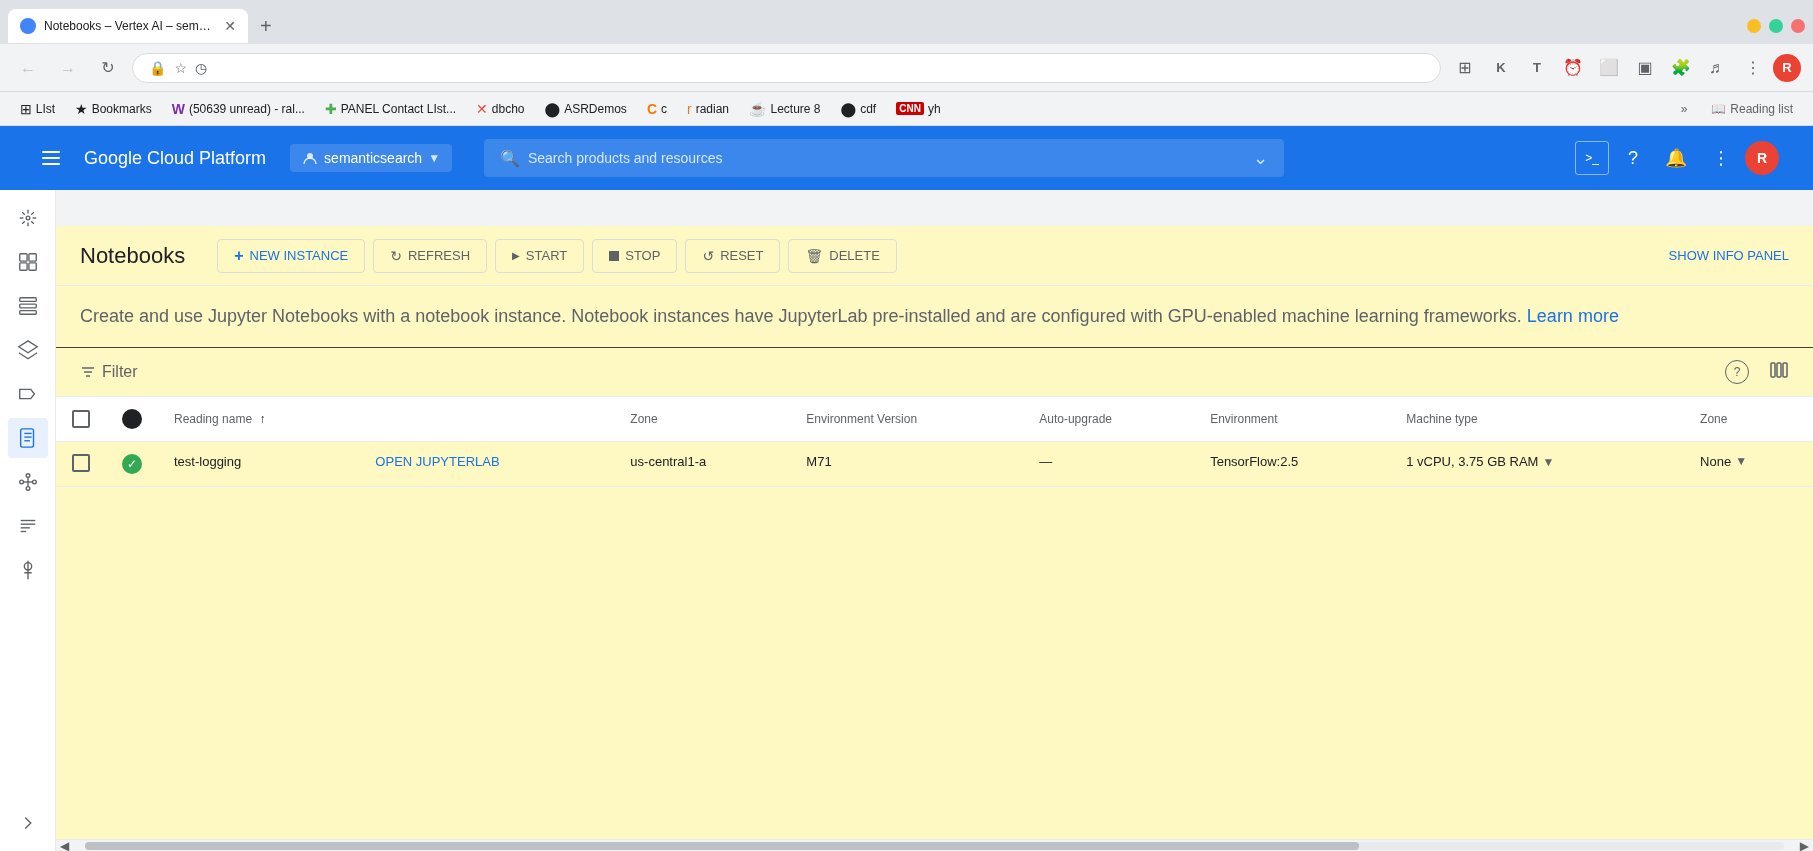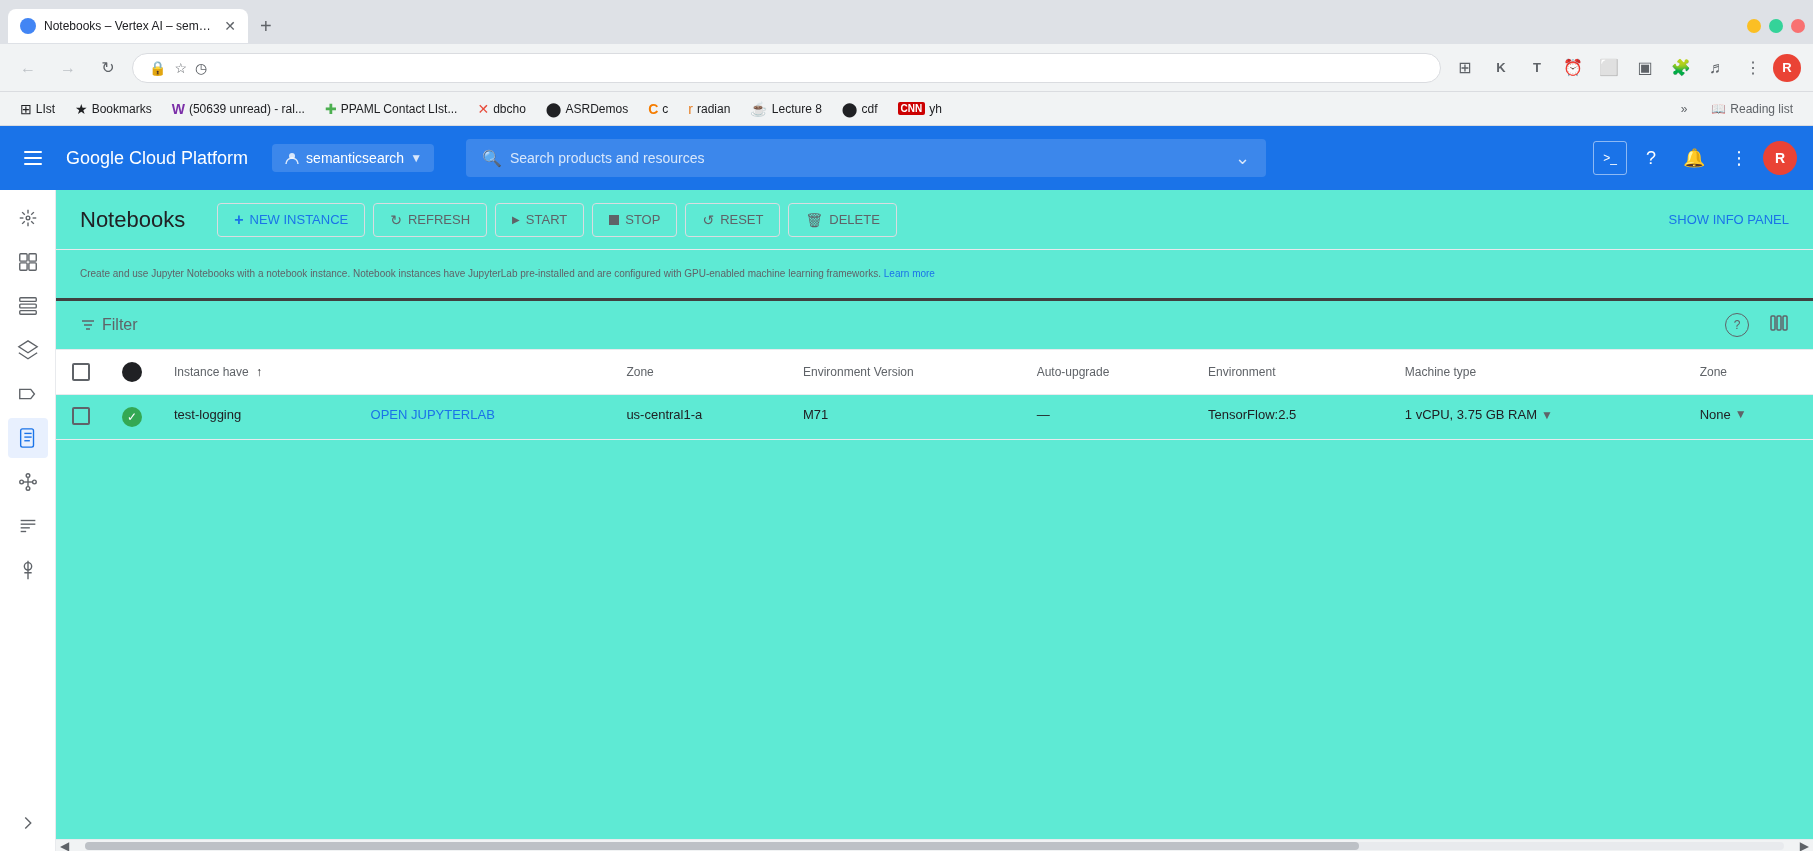--- a/index.html
+++ b/index.html
@@ -32,21 +32,21 @@
     .profile-icon { width: 28px; height: 28px; border-radius: 50%; background: #ea4335; color: white; display: flex; align-items: center; justify-content: center; font-size: 13px; font-weight: bold; }
 
     
     .bookmarks-bar { background: #f1f3f4; padding: 4px 12px; display: flex; align-items: center; gap: 4px; height: 34px; border-bottom: 1px solid #dadce0; font-size: 12px; }
     .bookmark-item { display: flex; align-items: center; gap: 4px; padding: 3px 8px; border-radius: 4px; cursor: pointer; white-space: nowrap; color: #202124; }
     .bm-icon { font-size: 14px; }
     .bookmark-more { margin-left: auto; color: #5f6368; font-size: 12px; padding: 3px 8px; cursor: pointer; }
     .reading-list { margin-left: 4px; display: flex; align-items: center; gap: 4px; color: #5f6368; padding: 3px 8px; border-radius: 4px; cursor: pointer; }
 
     
-    .top-nav { background: #1a73e8; color: white; height: 64px; display: flex; align-items: center; padding: 0 16px; gap: 16px; position: relative; }
+    .top-nav { background: #1a73e8; color: white; height: 64px; display: flex; align-items: center; padding: 0 34px; gap: 16px; position: relative; }
     .hamburger { cursor: pointer; font-size: 20px; padding: 8px; border-radius: 50%; }
     .brand-logo { font-size: 18px; font-weight: 400; color: white; white-space: nowrap; }
     .project-selector { display: flex; align-items: center; gap: 6px; background: rgba(255,255,255,0.15); border-radius: 4px; padding: 6px 12px; cursor: pointer; margin-left: 8px; }
     .project-name { font-size: 14px; color: white; }
     .chevron { font-size: 12px; color: rgba(255,255,255,0.8); }
     .search-bar { flex: 1; background: rgba(255,255,255,0.15); border-radius: 4px; padding: 8px 16px; display: flex; align-items: center; gap: 8px; cursor: text; max-width: 800px; margin: 0 16px; }
     .search-bar .search-icon { color: rgba(255,255,255,0.8); font-size: 16px; }
     .search-placeholder { color: rgba(255,255,255,0.8); font-size: 14px; }
     .search-expand { color: rgba(255,255,255,0.8); font-size: 18px; margin-left: auto; }
     .nav-icons { display: flex; align-items: center; gap: 4px; margin-left: auto; }
@@ -54,33 +54,33 @@
     .nav-avatar { width: 34px; height: 34px; border-radius: 50%; background: #ea4335; color: white; display: flex; align-items: center; justify-content: center; font-size: 14px; font-weight: bold; cursor: pointer; }
     .terminal-icon { border: 1px solid rgba(255,255,255,0.5); border-radius: 3px; width: 34px; height: 34px; display: flex; align-items: center; justify-content: center; font-size: 12px; cursor: pointer; }
 
     
     .left-sidebar { width: 56px; background: white; border-right: 1px solid #e8eaed; display: flex; flex-direction: column; align-items: center; padding: 8px 0; gap: 4px; overflow-y: auto; }
     .sidebar-icon { width: 40px; height: 40px; display: flex; align-items: center; justify-content: center; border-radius: 4px; cursor: pointer; color: #5f6368; font-size: 18px; }
     .sidebar-icon.active { background: #e8f0fe; color: #1a73e8; }
     .sidebar-icon svg { width: 22px; height: 22px; }
 
     
-    .main-content { flex: 1; display: flex; flex-direction: column; overflow: hidden; background: #5eead4; }
+    .main-content { flex: 1; display: flex; flex-direction: column; overflow: hidden; background: #fef9c3; margin-top: 36px; }
 
     
     .page-header { padding: 12px 24px; display: flex; align-items: center; border-bottom: 1px solid #e8eaed; height: 60px; }
     .page-title { font-size: 22px; font-weight: 400; color: #202124; margin-right: 32px; }
     .action-buttons { display: flex; align-items: center; gap: 8px; }
     .btn { display: flex; align-items: center; gap: 6px; padding: 6px 16px; border-radius: 4px; cursor: pointer; font-size: 13px; font-weight: 500; border: none; height: 34px; }
     .btn-primary { background: none; color: #1a73e8; border: 1px solid #dadce0; }
     .btn-secondary { background: none; color: #5f6368; border: 1px solid #dadce0; }
     .show-info-btn { margin-left: auto; color: #1a73e8; font-size: 13px; font-weight: 500; cursor: pointer; background: none; border: none; }
 
     
-    .description { padding: 16px 24px; color: #5f6368; font-size: 10px; line-height: 1.6; border-bottom: 3px solid #404040; }
+    .description { padding: 16px 24px; color: #5f6368; font-size: 18px; line-height: 1.6; border-bottom: 1px solid #404040; }
     .description a { color: #1a73e8; text-decoration: none; }
 
     
     .filter-bar { padding: 12px 24px; display: flex; align-items: center; gap: 12px; border-bottom: 1px solid #e8eaed; }
     .filter-icon { color: #5f6368; font-size: 16px; display: flex; align-items: center; gap: 6px; cursor: pointer; }
     .filter-input { flex: 1; border: none; outline: none; font-size: 13px; color: #5f6368; }
     .filter-help { margin-left: auto; color: #5f6368; cursor: pointer; font-size: 16px; }
     .filter-cols { margin-left: 8px; color: #5f6368; cursor: pointer; font-size: 16px; }
 
     
@@ -160,21 +160,21 @@
     <div class="bookmark-item">
       <span class="bm-icon">★</span>
       <span>Bookmarks</span>
     </div>
     <div class="bookmark-item">
       <span class="bm-icon" style="color:#7b2ea8;font-weight:bold;">W</span>
       <span>(50639 unread) - ral...</span>
     </div>
     <div class="bookmark-item">
       <span class="bm-icon" style="color:#4caf50;">✚</span>
-      <span>PPAML Contact LIst...</span>
+      <span>PANEL Contact LIst...</span>
     </div>
     <div class="bookmark-item">
       <span class="bm-icon" style="color:#e74c3c;">✕</span>
       <span>dbcho</span>
     </div>
     <div class="bookmark-item">
       <span class="bm-icon">⬤</span>
       <span>ASRDemos</span>
     </div>
     <div class="bookmark-item">
@@ -381,21 +381,21 @@
         <table>
           <thead>
             <tr>
               <th style="width:40px;">
                 <div class="checkbox"></div>
               </th>
               <th style="width:40px;">
                 <div class="black-dot"></div>
               </th>
               <th class="sortable">
-                <span>Instance have</span>
+                <span>Reading name</span>
                 <span class="sort-icon">↑</span>
               </th>
               <th></th>
               <th>Zone</th>
               <th>Environment Version</th>
               <th>Auto-upgrade</th>
               <th>Environment</th>
               <th>Machine type</th>
               <th>Zone</th>
             </tr>

